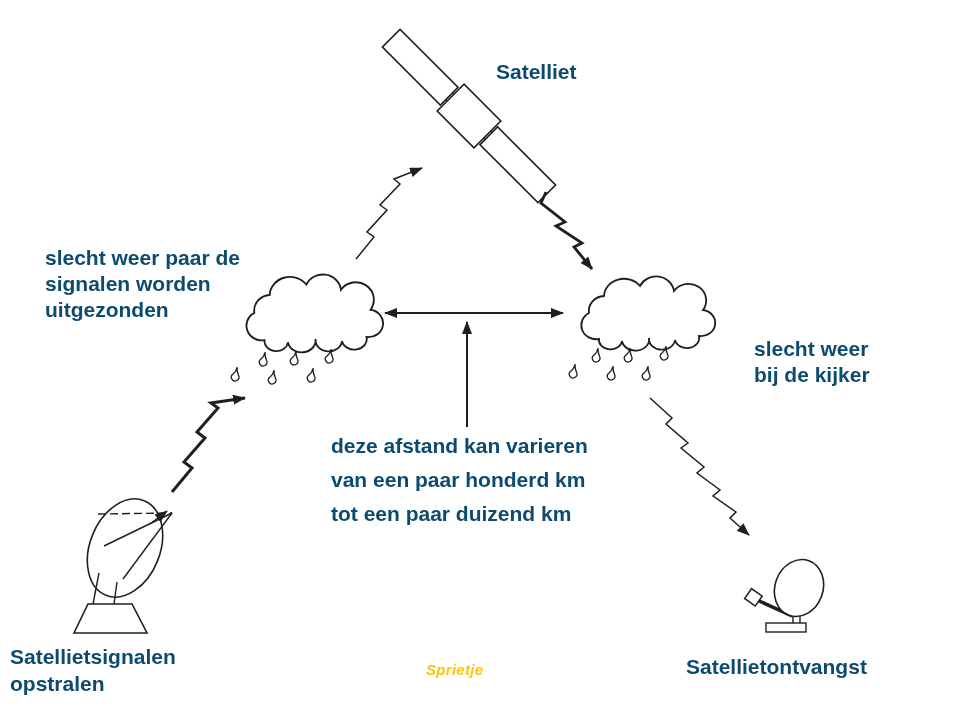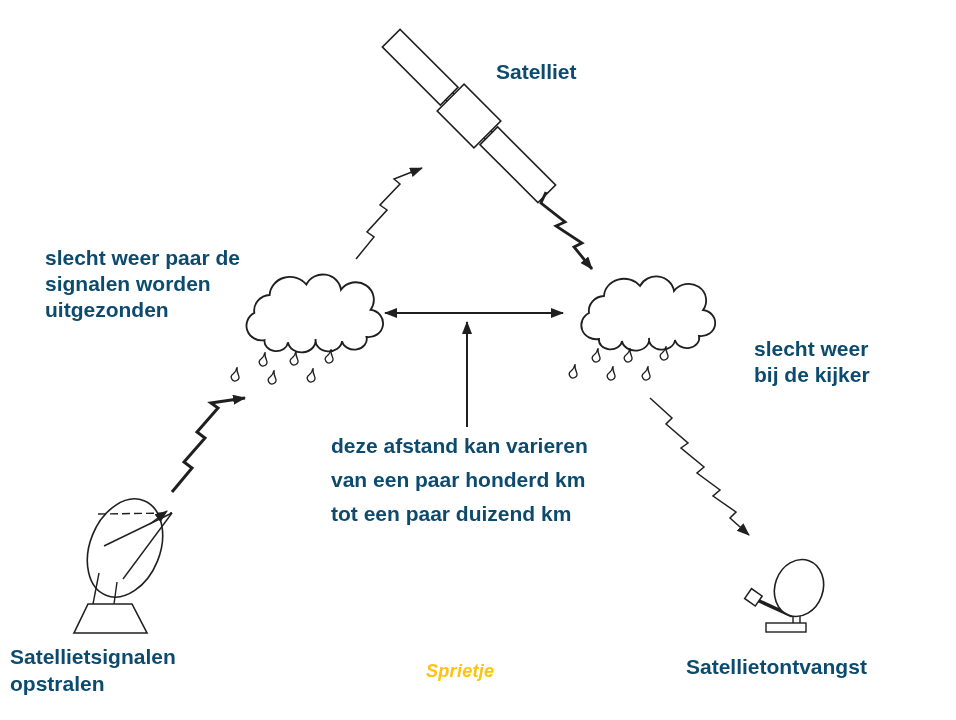--- a/index.html
+++ b/index.html
@@ -8,21 +8,21 @@
     font-family:"Liberation Sans","DejaVu Sans",sans-serif;overflow:hidden;
   }
   .canvas{position:absolute;left:0;top:0;}
   .lbl{
     position:absolute;color:#0c4a6e;font-weight:bold;font-size:21px;
     line-height:26px;white-space:pre-line;
   }
   .lbl-center{text-align:left;}
   .watermark{
     position:absolute;color:#FFC20E;font-weight:bold;font-style:italic;
-    font-size:18px;letter-spacing:.3px;
+    font-size:15px;letter-spacing:.3px;
   }
   svg .ink{stroke:#1f1f1f;fill:none;}
   svg .wfill{fill:#ffffff;stroke:#1f1f1f;}
 </style>
 </head>
 <body>
 
 <svg class="canvas" width="956" height="720" viewBox="0 0 956 720">
   <defs>
     <marker id="ah" markerUnits="userSpaceOnUse" markerWidth="15" markerHeight="12" refX="12" refY="5" orient="auto">

